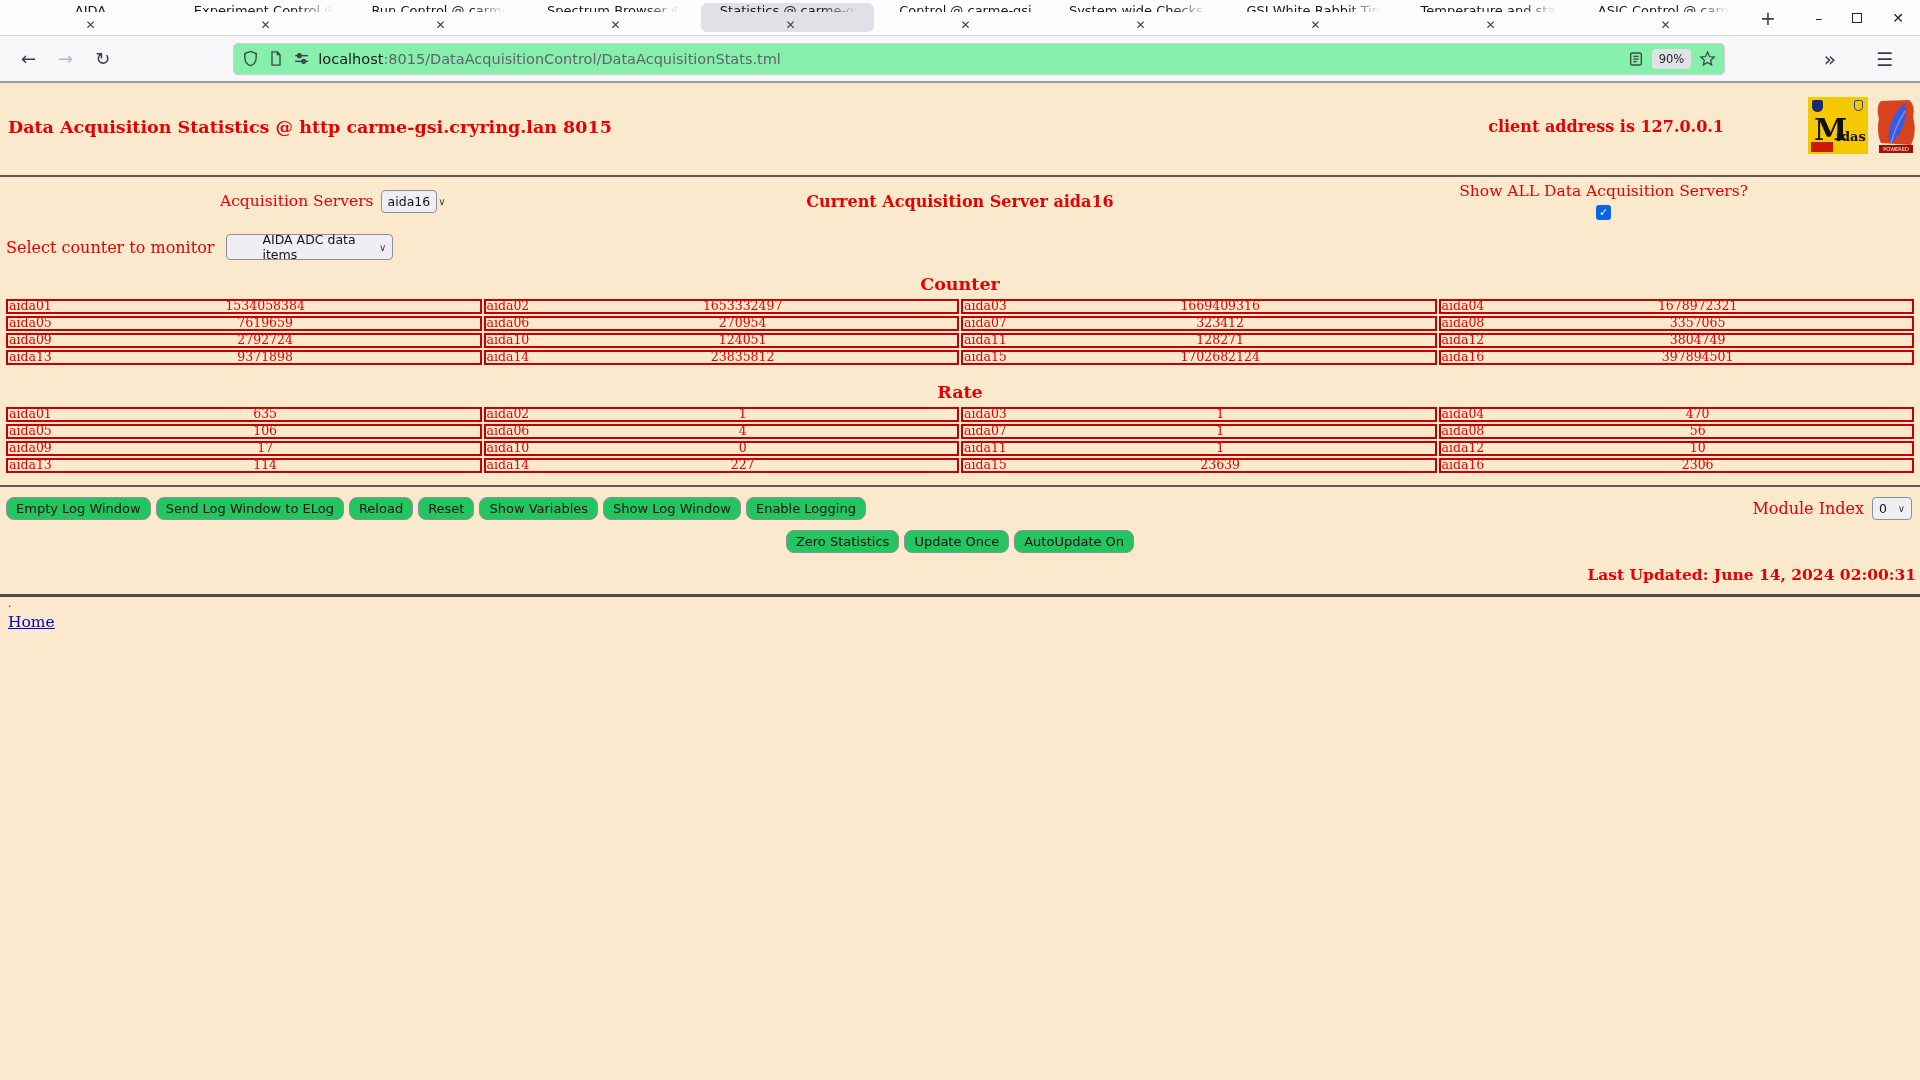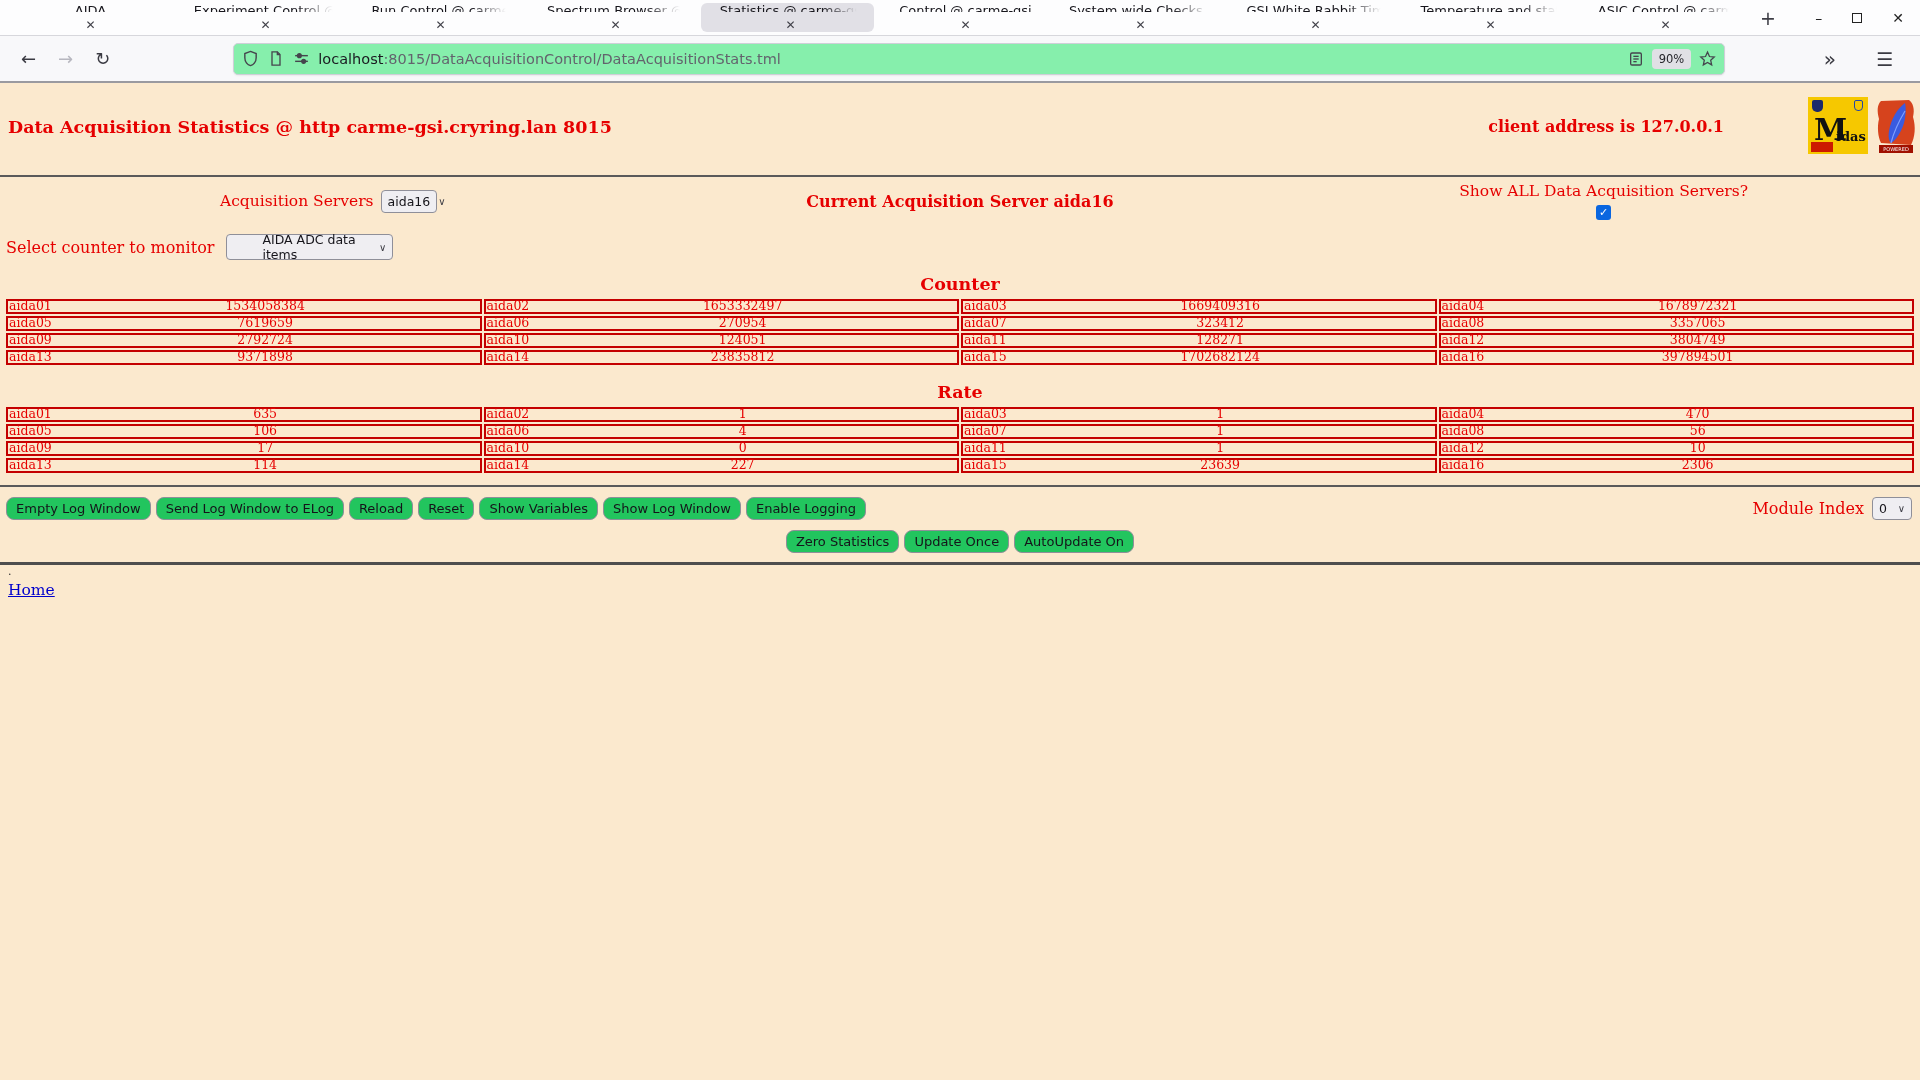--- a/index.html
+++ b/index.html
@@ -396,19 +396,20 @@
         </span>
     </span>
   </div>
 
   <div class="btn-row2" id="buttons-row2">
       <button class="btn">Zero Statistics</button>
       <button class="btn">Update Once</button>
       <button class="btn">AutoUpdate On</button>
     </div>
 
+  <div class="last-updated">Last Updated: June 14, 2024 02:00:31</div>
 
   <div class="rule rule3 rule-bottom"></div>
 
   <div class="dot-line">.</div>
   <a class="home-link" href="#">Home</a>
 
 </div>
 
 </body></html>

